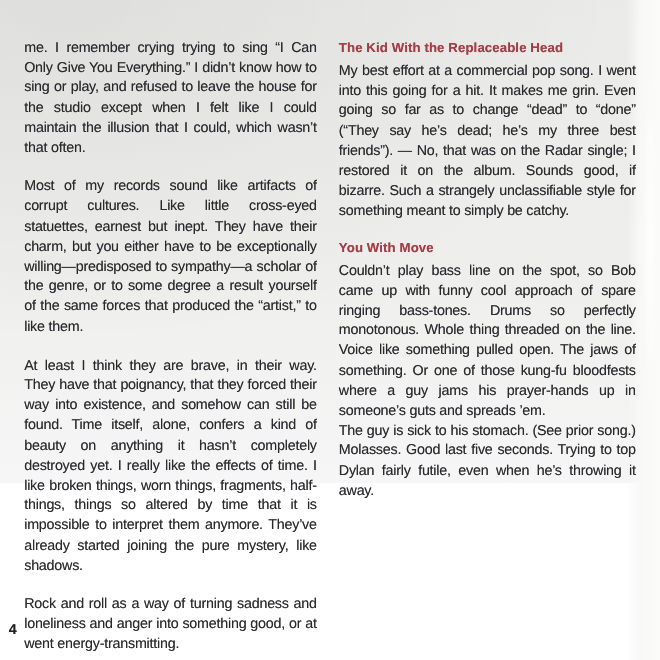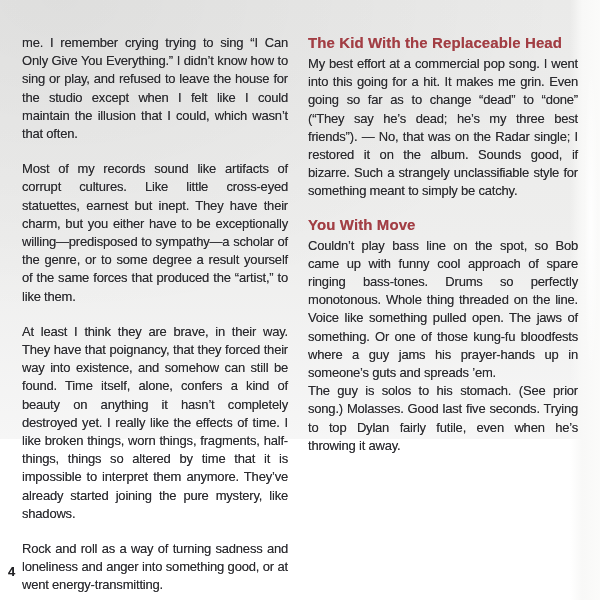--- a/index.html
+++ b/index.html
@@ -35,21 +35,21 @@
     letter-spacing: -0.2px;
     text-align: justify;
     text-shadow: 0 0 0.4px rgba(40,40,45,0.55);
   }
   .col-left  { left: 22px;  width: 266px; }
   .col-right { left: 308px; width: 270px; }
   .col p { margin: 0 0 17px 0; }
   .col p:last-child { margin-bottom: 0; }
   .song-heading {
     margin: 15px 0 3px 0;
-    font-size: 15px;
+    font-size: 12px;
     line-height: 18px;
     font-weight: bold;
     letter-spacing: 0.1px;
     color: #a23e44;
     text-align: left;
     text-shadow: 0 0 0.4px rgba(162,62,68,0.6);
   }
   .section:first-child .song-heading { margin-top: 0; }
   .page-number {
     position: absolute; left: 8px; top: 564px;
@@ -74,18 +74,18 @@
   <div class="col col-right">
     <div class="section">
       <div class="song-heading">The Kid With the Replaceable Head</div>
       <p>My best effort at a commercial pop song. I went into this going for a hit. It makes me grin. Even going so far as to change “dead” to “done” (“They say he’s dead; he’s my three best friends”). — No, that was on the Radar single; I restored it on the album. Sounds good, if bizarre. Such a strangely unclassifiable style for something meant to simply be catchy.</p>
     </div>
     <div class="section">
       <div class="song-heading">You With Move</div>
       <p>Couldn’t play bass line on the spot, so Bob came up with funny cool approach of spare ringing bass-tones. Drums so perfectly monotonous. Whole thing threaded on the line. Voice like something pulled open. The jaws of something. Or one of those kung-fu bloodfests where a guy jams his prayer-hands up in someone’s guts and spreads ’em.</p>
     </div>
     <div class="section">
-      <p>The guy is solos to his stomach. (See prior song.) Molasses. Good last five seconds. Trying to top Dylan fairly futile, even when he’s throwing it away.</p>
+      <p>The guy is sick to his stomach. (See prior song.) Molasses. Good last five seconds. Trying to top Dylan fairly futile, even when he’s throwing it away.</p>
     </div>
   </div>
 
   <div class="page-number">4</div>
 </div>
 
 </body></html>

